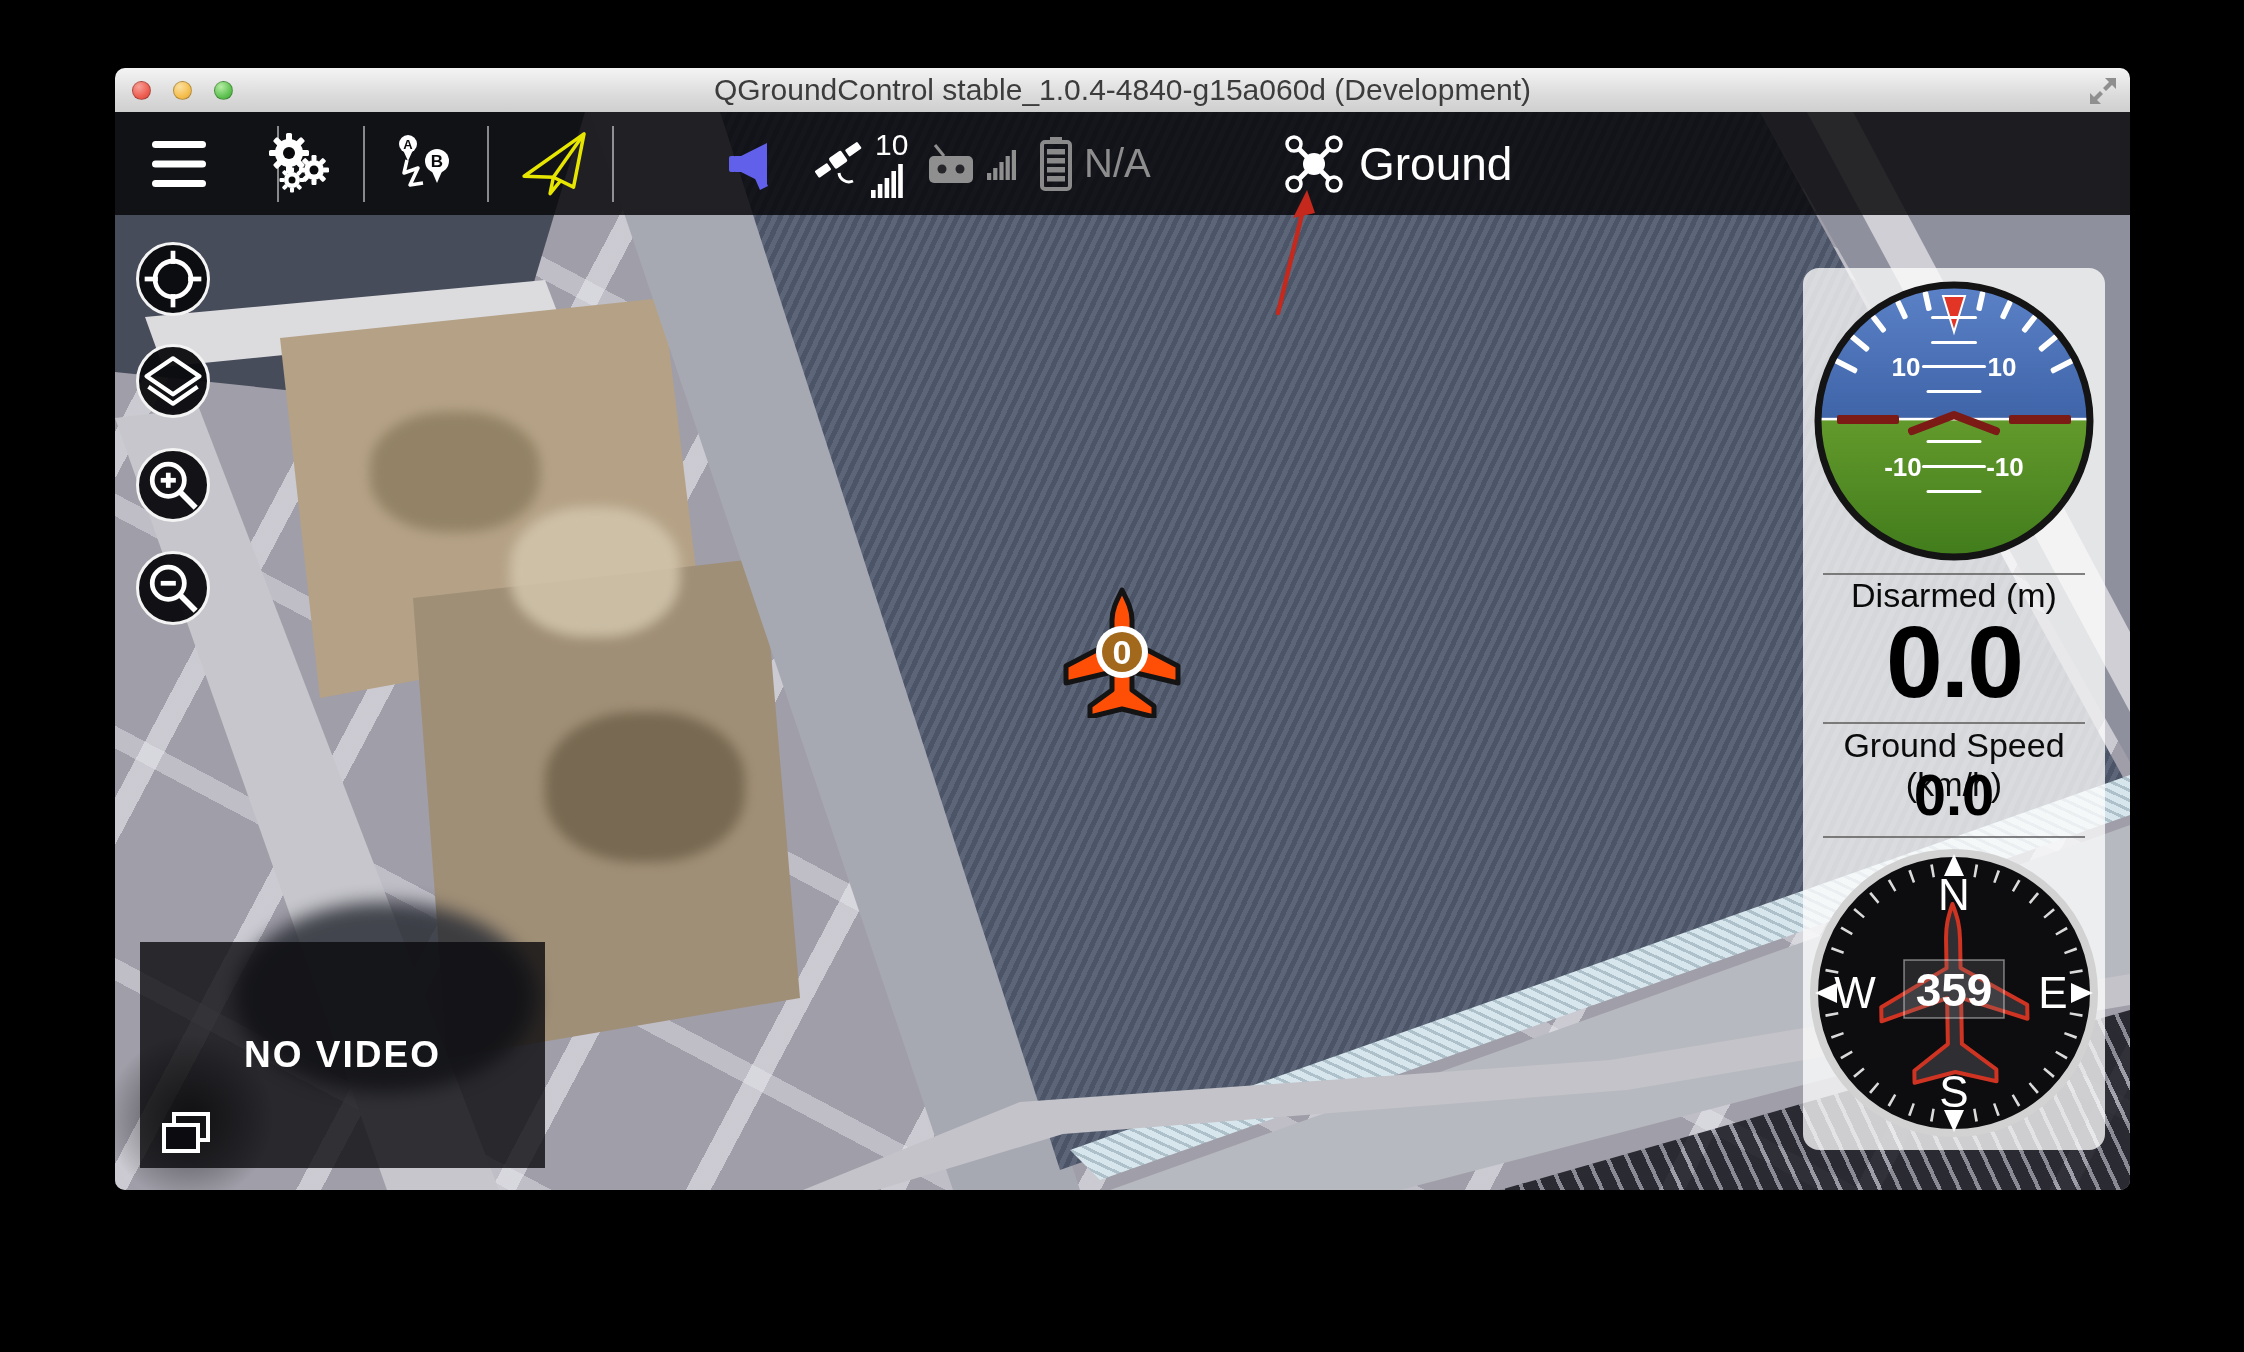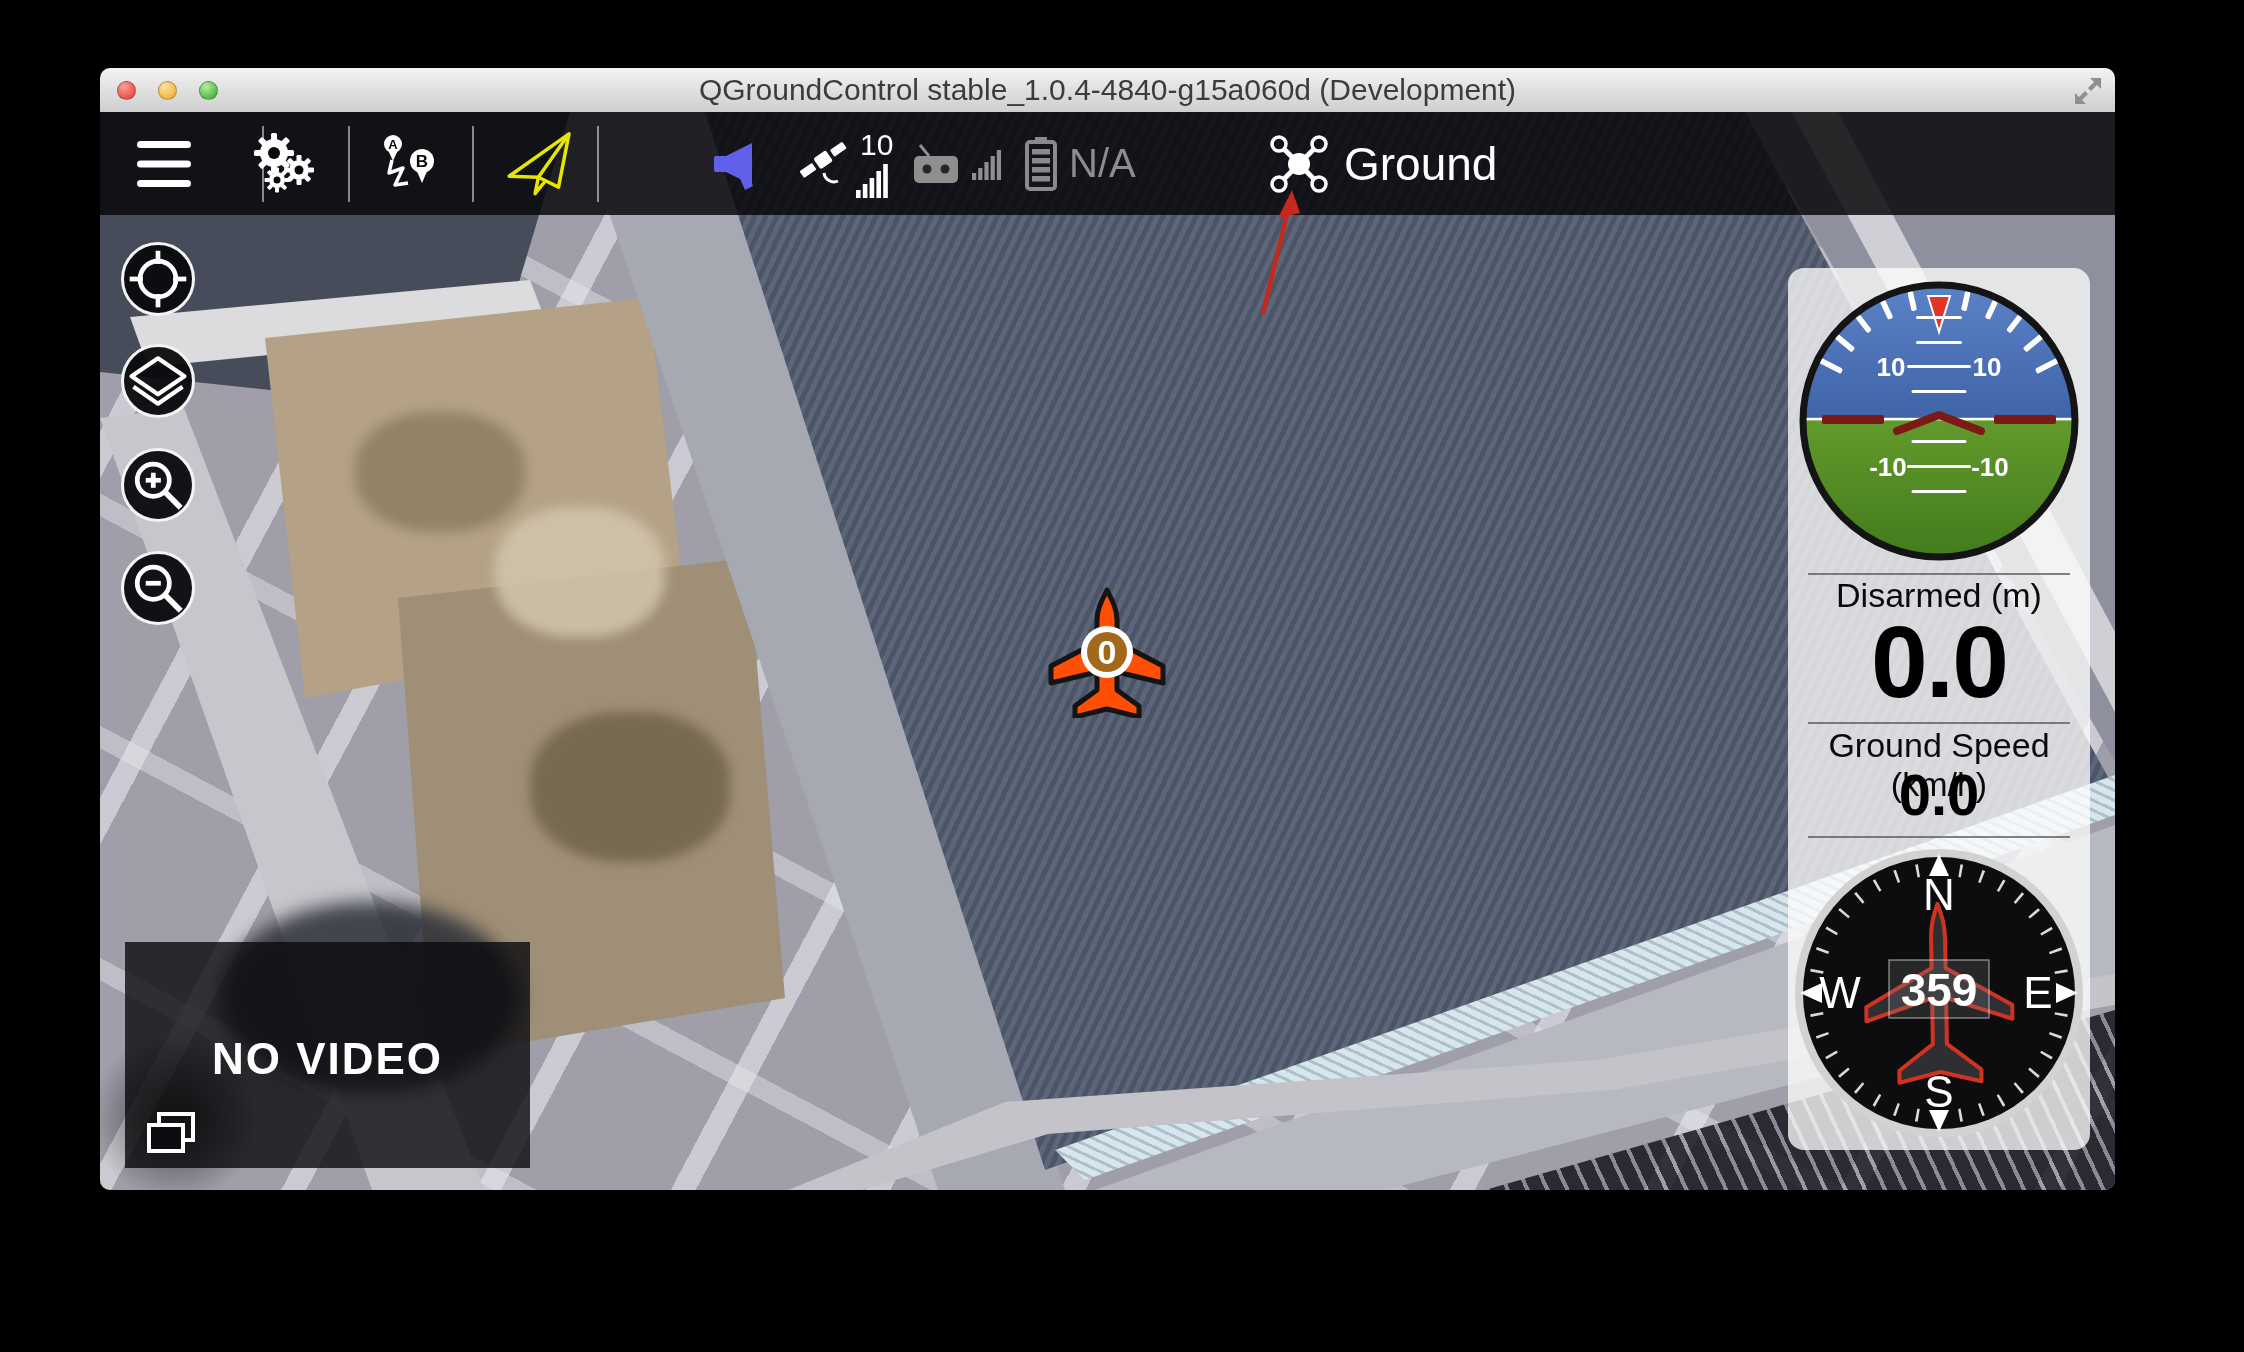--- a/index.html
+++ b/index.html
@@ -1,18 +1,18 @@
 <!DOCTYPE html>
 <html><head>
 <meta charset="utf-8">
 <style>
   html,body{margin:0;padding:0;background:#000;width:2244px;height:1352px;overflow:hidden;
     font-family:"Liberation Sans",sans-serif;}
   .stage{position:absolute;inset:0;background:#000;}
-  .window{position:absolute;left:100px;top:68px;width:2015px;height:1122px;border-radius:10px;
+  .window{position:absolute;left:115px;top:68px;width:2015px;height:1122px;border-radius:10px;
     overflow:hidden;box-shadow:0 24px 70px rgba(0,0,0,.9);background:#1a1a1e;}
   
   .titlebar{position:absolute;left:0;top:0;width:100%;height:44px;
     background:linear-gradient(#f4f4f4,#dcdcdc 60%,#cfcfcf);border-bottom:1px solid #a6a6a6;
     display:flex;align-items:center;}
   .traffic{position:absolute;left:17px;top:0;height:100%;display:flex;align-items:center;gap:22px;}
   .tl{width:19px;height:19px;border-radius:50%;border:1px solid rgba(0,0,0,.25);box-sizing:border-box;}
   .tl.red{background:radial-gradient(circle at 35% 28%,#f7a199,#ee5f52 60%,#d4463c);}
   .tl.yellow{background:radial-gradient(circle at 35% 28%,#fbe0a1,#f5bf4f 60%,#dda23c);}
   .tl.green{background:radial-gradient(circle at 35% 28%,#b6eda4,#61c354 60%,#44a338);}
@@ -51,21 +51,21 @@
   .tb-label{color:#fff;font-size:46px;margin-left:16px;}
   .na-label{color:#8d8d8d;font-size:40px;margin-left:10px;}
   .bars-col{display:flex;flex-direction:column;align-items:flex-start;margin-left:6px;}
   .gps-count{color:#fff;font-size:30px;line-height:30px;margin:0 0 2px 4px;}
   
   .mapbtn{position:absolute;left:21px;width:74px;height:74px;border-radius:50%;background:rgba(10,10,13,.95);
     border:3px solid #f4f4f4;display:flex;align-items:center;justify-content:center;z-index:15;padding:0;}
   .videobox{position:absolute;left:25px;top:874px;width:405px;height:226px;background:rgba(10,10,14,.8);z-index:15;}
   .videobox .shade{position:absolute;left:-35px;bottom:-35px;width:170px;height:170px;border-radius:50%;
     background:radial-gradient(circle,rgba(0,0,0,.6),rgba(0,0,0,0) 70%);}
-  .novideo{position:absolute;left:0;top:92px;width:100%;text-align:center;color:#fff;font-size:44px;
+  .novideo{position:absolute;left:0;top:92px;width:100%;text-align:center;color:#fff;font-size:37px;
     font-weight:bold;letter-spacing:2px;}
   .vid-icon{position:absolute;left:18px;bottom:12px;}
   .vehicle{position:absolute;left:947px;top:518px;z-index:12;}
   .annot{position:absolute;left:1140px;top:108px;z-index:30;}
   
   .panel{position:absolute;left:1688px;top:200px;width:302px;height:882px;background:rgba(252,252,252,.78);
     border-radius:16px;z-index:18;}
   .pdiv{position:absolute;left:20px;right:20px;height:2px;background:rgba(90,90,90,.75);}
   .plabel{position:absolute;left:0;width:100%;text-align:center;font-size:34px;color:#0a0a0a;font-weight:500;}
   .pval-big{position:absolute;left:0;top:336px;width:100%;text-align:center;font-size:102px;line-height:116px;

